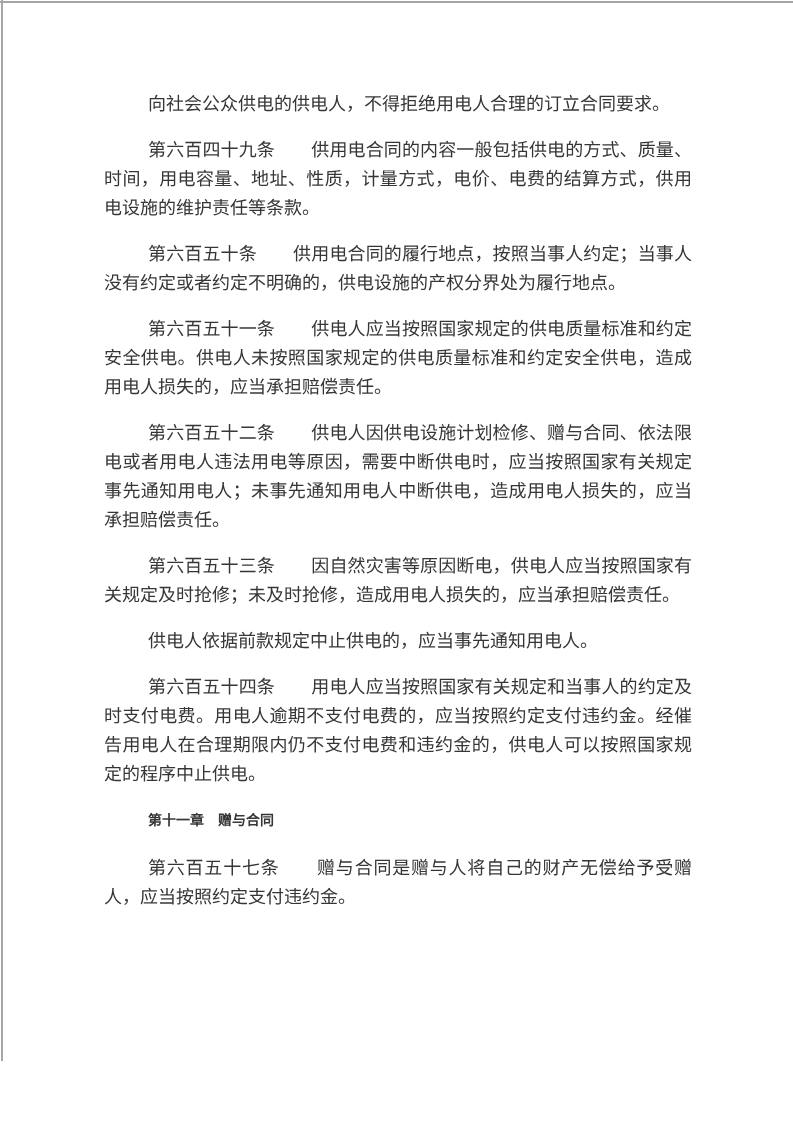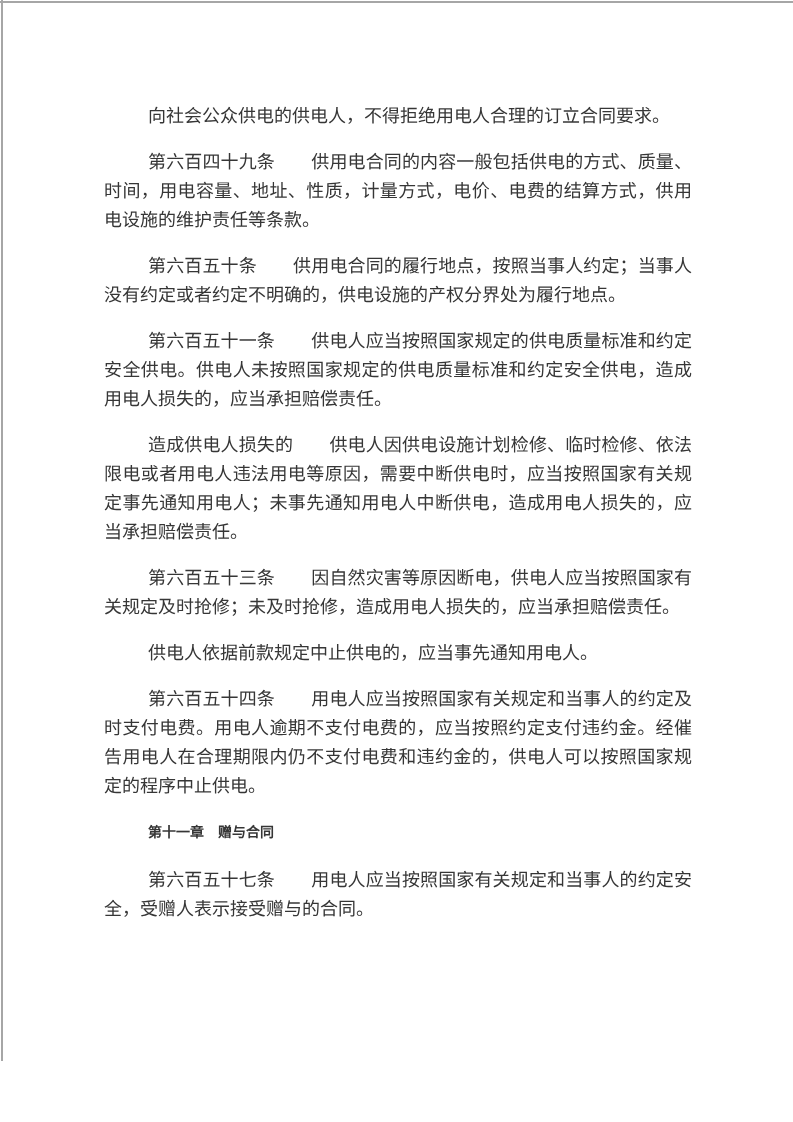--- a/index.html
+++ b/index.html
@@ -27,21 +27,21 @@
   .edge-left {
     position: absolute;
     top: 0;
     left: 1px;
     width: 1.5px;
     height: 1061px;
     background: #a6a6a6;
   }
   .content {
     position: absolute;
-    top: 102px;
+    top: 90px;
     left: 104px;
     width: 588px;
   }
   .para {
     margin: 0 0 17px 0;
     font-size: 18px;
     line-height: 29px;
     text-align: justify;
     text-indent: 44px;
     word-break: break-all;
@@ -58,20 +58,20 @@
 <body>
 
 <div class="page">
   <div class="edge-top"></div>
   <div class="edge-left"></div>
   <main class="content">
       <p class="para">向社会公众供电的供电人，不得拒绝用电人合理的订立合同要求。</p>
       <p class="para">第六百四十九条　　供用电合同的内容一般包括供电的方式、质量、时间，用电容量、地址、性质，计量方式，电价、电费的结算方式，供用电设施的维护责任等条款。</p>
       <p class="para">第六百五十条　　供用电合同的履行地点，按照当事人约定；当事人没有约定或者约定不明确的，供电设施的产权分界处为履行地点。</p>
       <p class="para">第六百五十一条　　供电人应当按照国家规定的供电质量标准和约定安全供电。供电人未按照国家规定的供电质量标准和约定安全供电，造成用电人损失的，应当承担赔偿责任。</p>
-      <p class="para">造成供电人损失的　　供电人因供电设施计划检修、临时检修、依法限电或者用电人违法用电等原因，需要中断供电时，应当按照国家有关规定事先通知用电人；未事先通知用电人中断供电，造成用电人损失的，应当承担赔偿责任。</p>
+      <p class="para">第六百五十二条　　供电人因供电设施计划检修、赠与合同、依法限电或者用电人违法用电等原因，需要中断供电时，应当按照国家有关规定事先通知用电人；未事先通知用电人中断供电，造成用电人损失的，应当承担赔偿责任。</p>
       <p class="para">第六百五十三条　　因自然灾害等原因断电，供电人应当按照国家有关规定及时抢修；未及时抢修，造成用电人损失的，应当承担赔偿责任。</p>
       <p class="para">供电人依据前款规定中止供电的，应当事先通知用电人。</p>
       <p class="para">第六百五十四条　　用电人应当按照国家有关规定和当事人的约定及时支付电费。用电人逾期不支付电费的，应当按照约定支付违约金。经催告用电人在合理期限内仍不支付电费和违约金的，供电人可以按照国家规定的程序中止供电。</p>
       <h2 class="chapter">第十一章　赠与合同</h2>
-      <p class="para">第六百五十七条　　用电人应当按照国家有关规定和当事人的约定安全，受赠人表示接受赠与的合同。</p>
+      <p class="para">第六百五十七条　　赠与合同是赠与人将自己的财产无偿给予受赠人，应当按照约定支付违约金。</p>
     </main>
 </div>
 
 </body></html>

